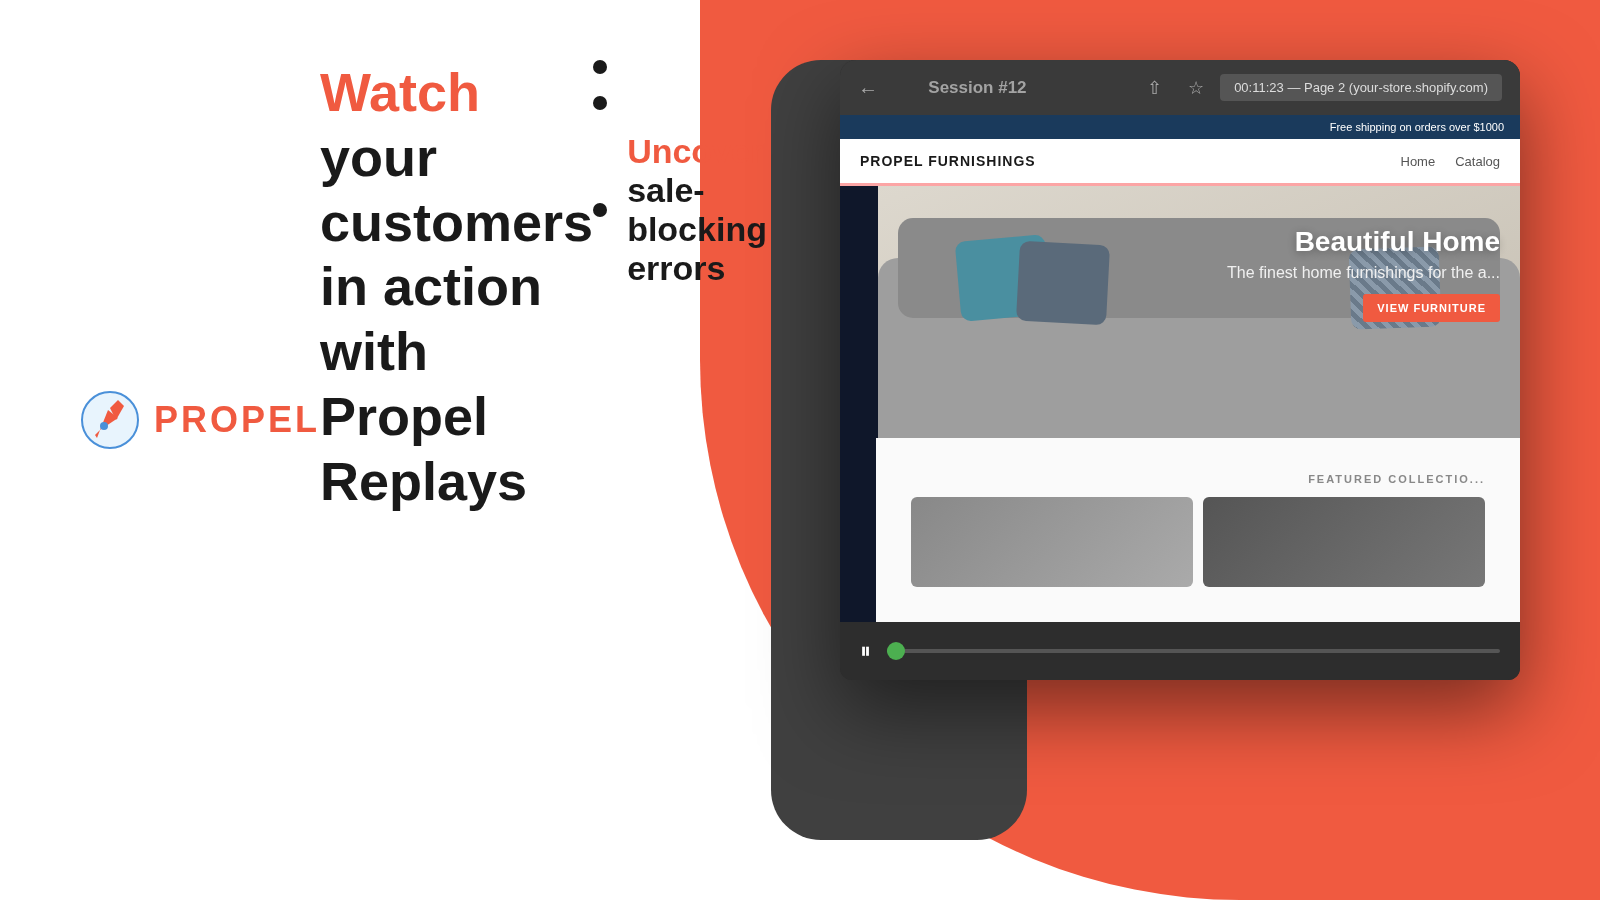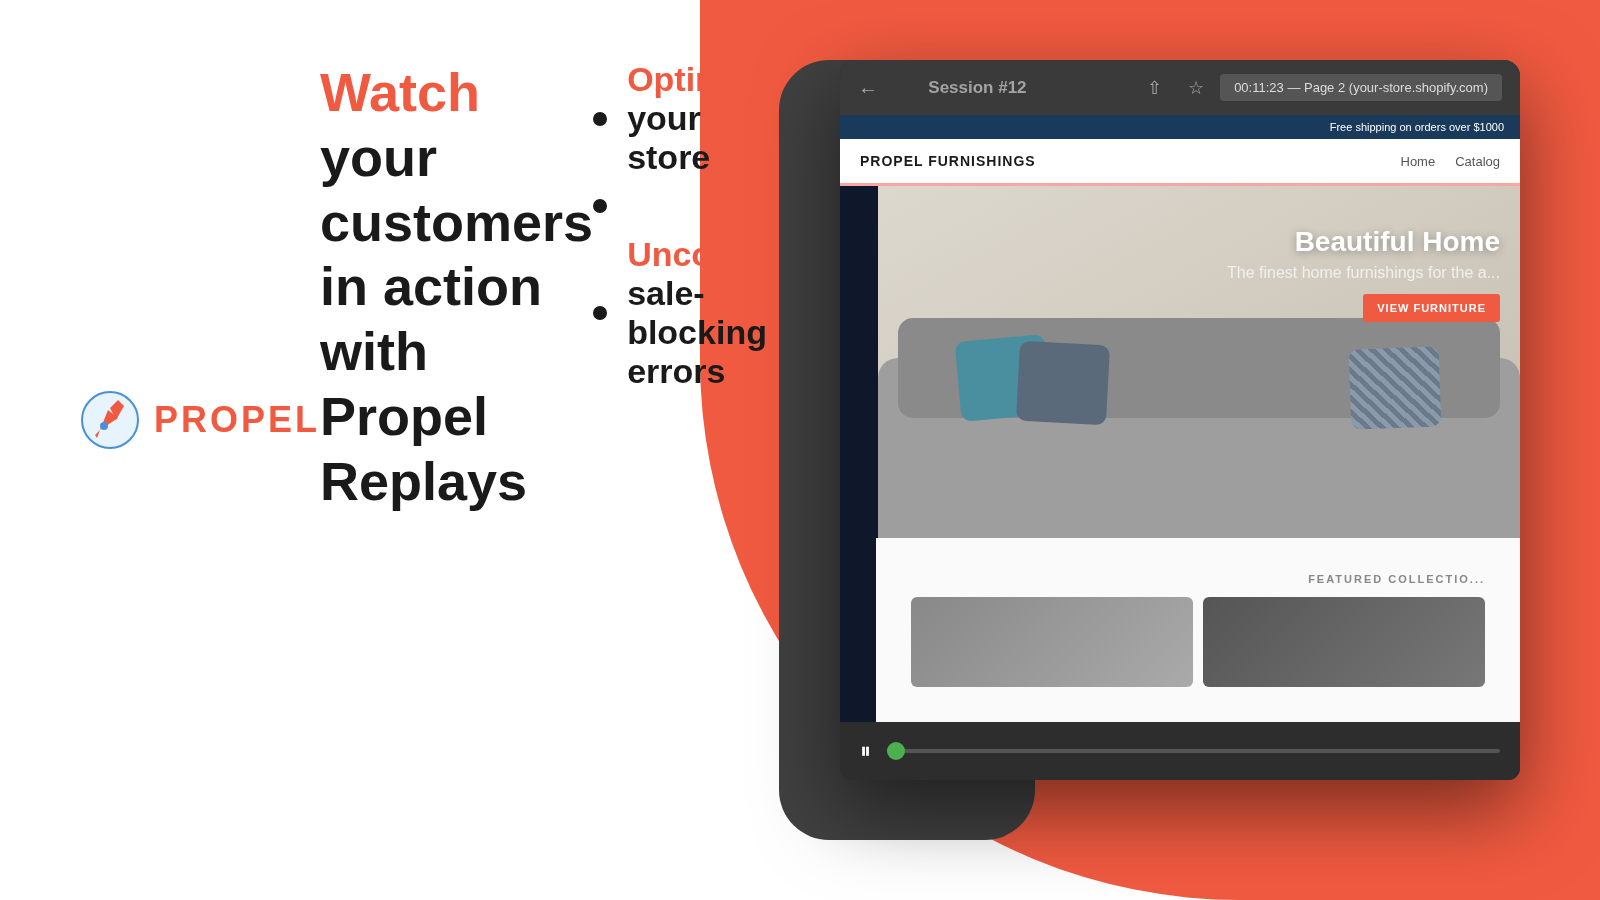--- a/index.html
+++ b/index.html
@@ -217,21 +217,21 @@
     .site-nav-links {
       display: flex;
       gap: 20px;
       font-size: 13px;
       color: #555;
     }
 
     
     .site-hero {
       position: relative;
-      height: 352px;
+      height: 252px;
       background: linear-gradient(135deg, #c8c0b0 0%, #d4cec4 40%, #b8b0a0 100%);
       overflow: hidden;
       margin-left: 38px;
     }
 
     
     .sofa-visual {
       position: absolute;
       bottom: 0;
       left: 0;
@@ -416,23 +416,20 @@
     <span class="logo-text">PROPEL</span>
   </div>
 
   <h1 class="headline">
     <span class="highlight">Watch</span><span> your customers in action with Propel Replays</span>
   </h1>
 
   <ul class="bullets">
     <li class="bullet-item">
       <span class="bullet-dot"></span>
-      <span>
-        <span class="highlight">Optimize</span><span> your store</span>
-      </span>
     </li>
     <li class="bullet-item">
       <span class="bullet-dot"></span>
     </li>
     <li class="bullet-item">
       <span class="bullet-dot"></span>
       <span>
         <span class="highlight">Uncover</span><span> sale-blocking errors</span>
       </span>
     </li>

